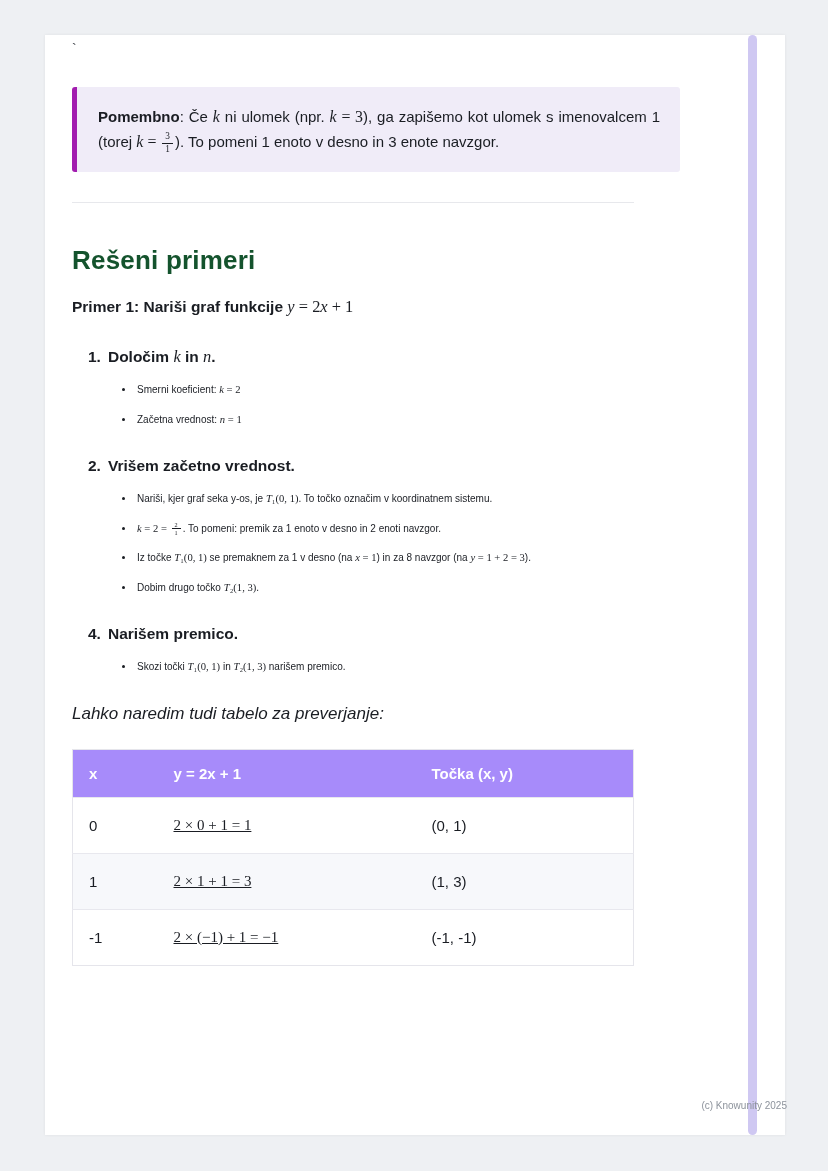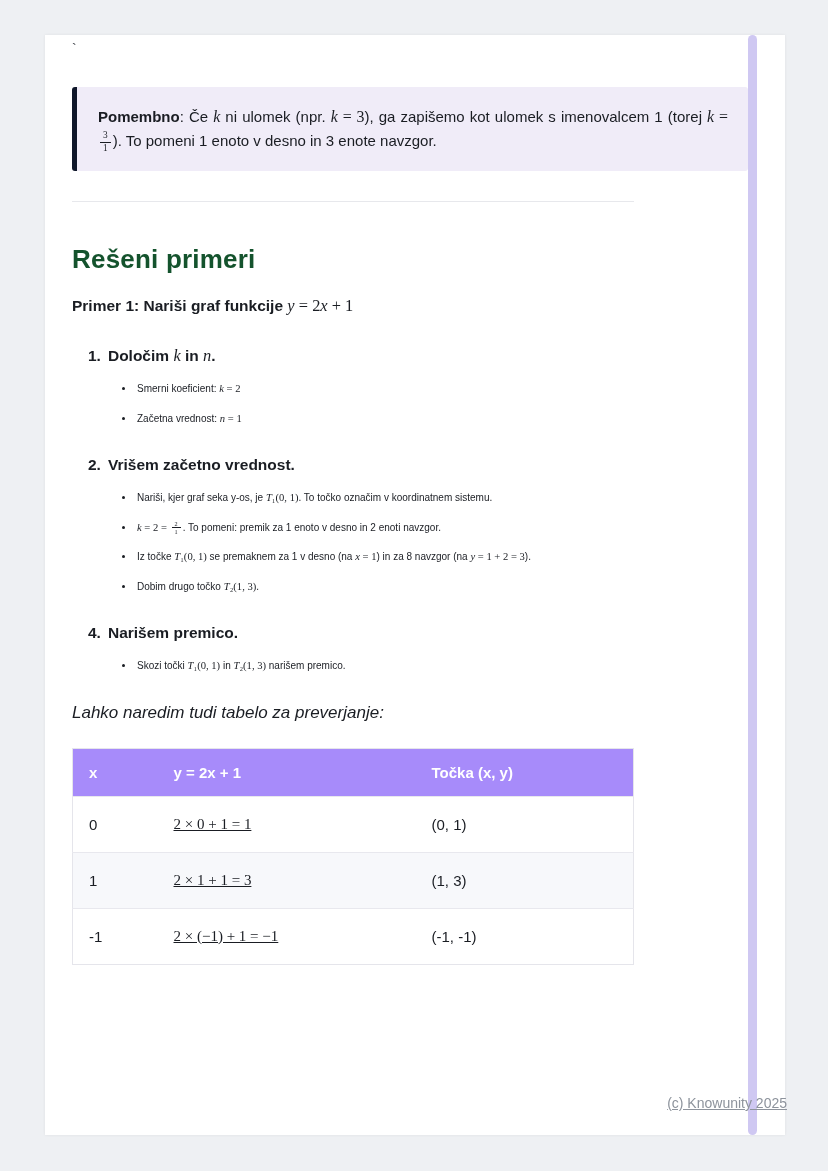--- a/index.html
+++ b/index.html
@@ -18,24 +18,24 @@
     background:#ffffff;
     box-shadow:0 0 3px rgba(0,0,0,.07);
   }
   .content { width:589px; padding:6px 0 0 27px; }
 
   .stray { font-size:14px; color:#3a3f46; height:18px; }
 
   .callout {
     margin-top:28px;
     background:#f0ecf8;
-    border-left:5px solid #0f172a;
+    border-left:5px solid #a21caf;
     border-radius:3px;
     padding:17px 20px 17px 21px;
-    width:676px;
+    width:608px;
     font-size:15px; line-height:1.58;
     text-align:justify;
   }
 
   hr.divider { margin-top:30px; border:none; border-top:1px solid #e7e8ec; width:562px; }
 
   h1.section-heading {
     margin-top:43px;
     font-size:26px; line-height:1.15;
     font-weight:700;
@@ -91,22 +91,22 @@
   td.calc-cell { font-family:"Liberation Serif", serif;text-decoration:underline; }
 
   .scrollbar-thumb {
     position:absolute; top:0; bottom:0; right:28px;
     width:9px; border-radius:5px;
     background:#cfc8f2;
     z-index:1;
   }
   .copyright {
     position:absolute; right:-2px; bottom:24px;
-    font-size:14px; color:#8d939c;
-    z-index:2; white-space:nowrap;text-decoration:underline;
+    font-size:10px; color:#8d939c;
+    z-index:2; white-space:nowrap;
   }
 </style>
 </head>
 <body>
 
 <div class="page">
   <div class="content">
 
     <div class="stray">`</div>
 

